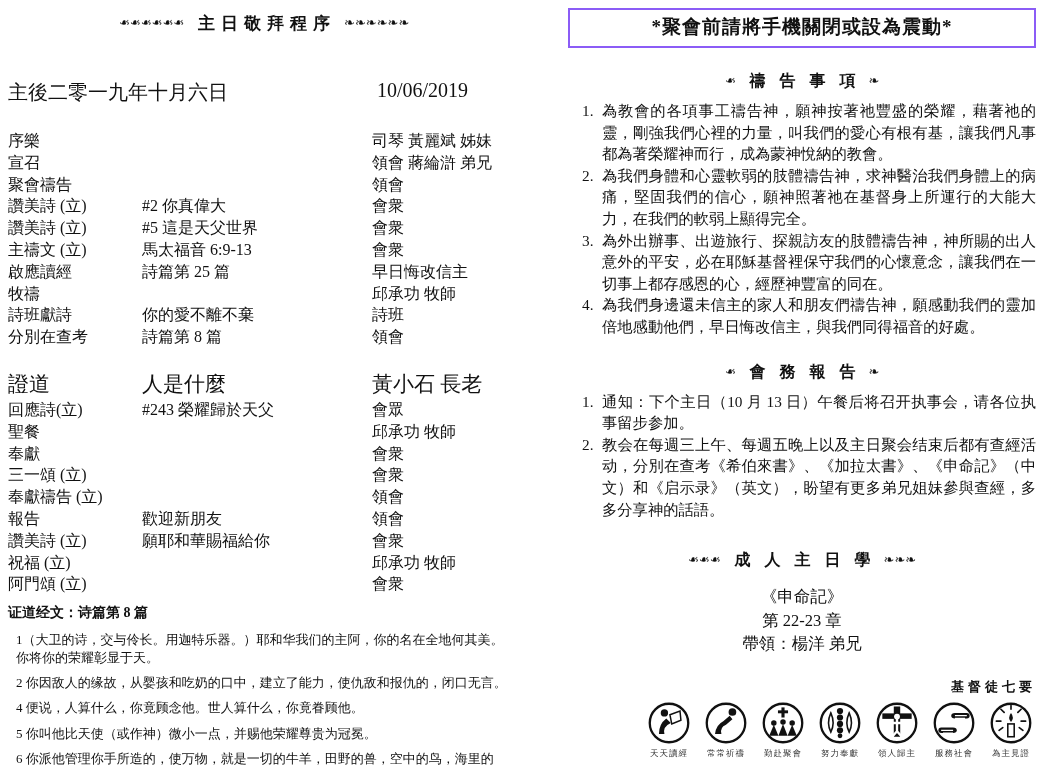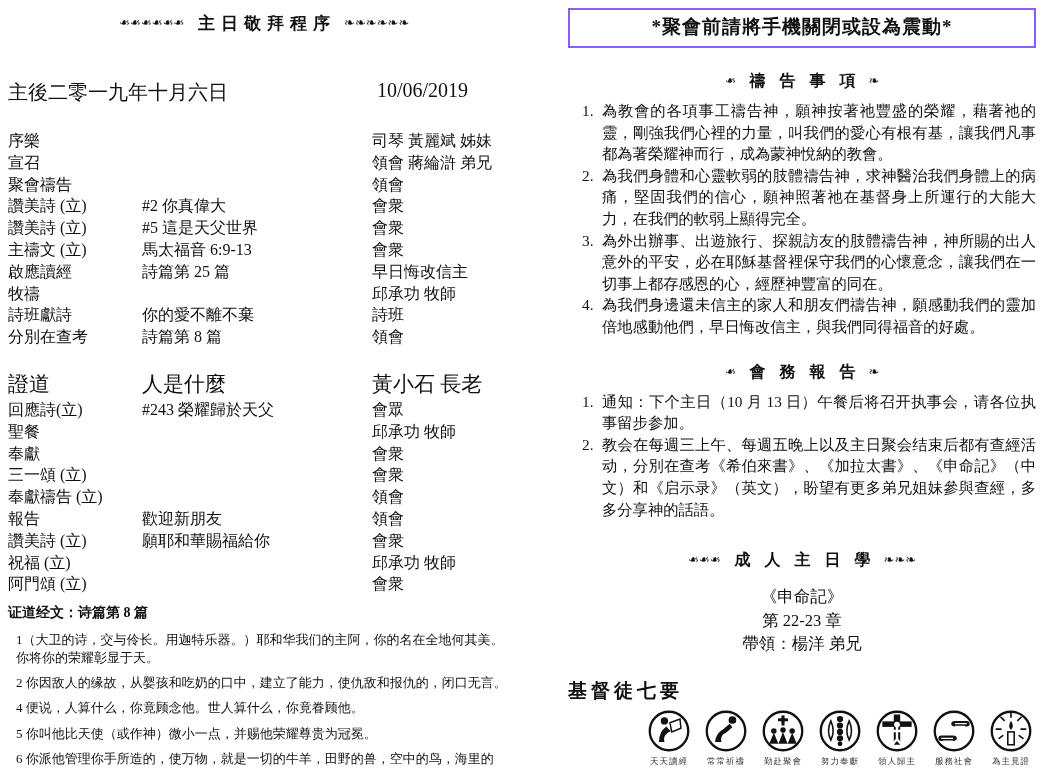--- a/index.html
+++ b/index.html
@@ -33,21 +33,21 @@
   .sec-head .orn{top:-1px;}
   .mt-prayer{margin-top:23px;}
   .mt-report{margin-top:24px;}
   .mt-school{margin-top:30px;}
   .nlist{margin-top:8px;}
   .nitem{display:flex;font-size:15.3px;line-height:21.6px;}
   .nitem .num{flex:0 0 34px;padding-left:14px;box-sizing:border-box;}
   .nitem .txt{flex:1 1 auto;text-align:justify;}
   .school-lines{margin-top:14px;text-align:center;font-size:16.5px;line-height:23.5px;}
   .seven{margin-top:22px;}
-  .seven-title{text-align:left;font-size:19px;font-weight:700;letter-spacing:4px;}
+  .seven-title{text-align:right;font-size:13px;font-weight:700;letter-spacing:4px;}
   .seven-row{display:flex;justify-content:flex-end;gap:7px;margin-top:5px;}
   .seven-item{width:50px;display:flex;flex-direction:column;align-items:center;}
   .seven-item svg{display:block;}
   .seven-label{font-size:8.5px;margin-top:3px;white-space:nowrap;letter-spacing:1px;color:#333;}
 </style>
 </head>
 <body>
 
 <div class="page">
 

